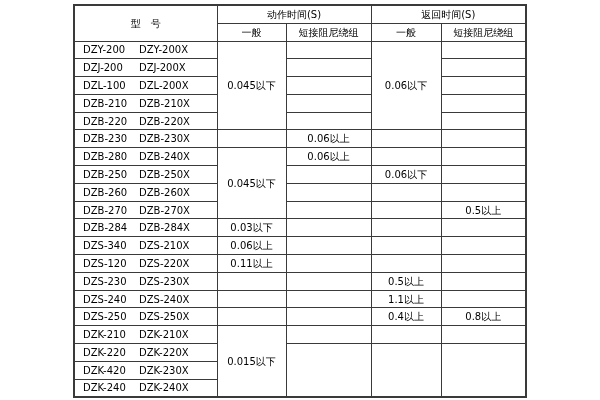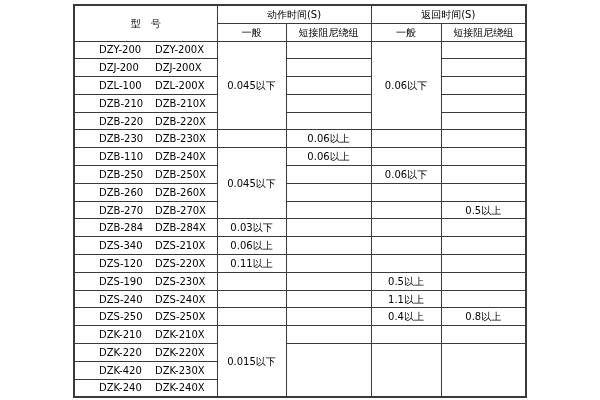--- a/index.html
+++ b/index.html
@@ -38,21 +38,21 @@
     white-space:nowrap;
   }
   thead tr{height:18px;}
   tbody tr{height:17.8px;}
   td.model{
     text-align:left;
   }
   .model-inner{
     display:flex;
     align-items:center;
-    padding-left:24px;
+    padding-left:8px;
   }
   .model-inner .m1{
     width:56px;
     text-align:left;
   }
   .model-inner .m2{
     text-align:left;
   }
 </style>
 </head>
@@ -141,21 +141,21 @@
             </div>
           </td>
           <td></td>
           <td>0.06以上</td>
           <td></td>
           <td></td>
         </tr>
         <tr>
           <td class="model">
             <div class="model-inner">
-              <span class="m1">DZB-110</span>
+              <span class="m1">DZB-280</span>
               <span class="m2">DZB-240X</span>
             </div>
           </td>
           <td rowspan="4">0.045以下</td>
           <td>0.06以上</td>
           <td></td>
           <td></td>
         </tr>
         <tr>
           <td class="model">
@@ -222,21 +222,21 @@
             </div>
           </td>
           <td>0.11以上</td>
           <td></td>
           <td></td>
           <td></td>
         </tr>
         <tr>
           <td class="model">
             <div class="model-inner">
-              <span class="m1">DZS-190</span>
+              <span class="m1">DZS-230</span>
               <span class="m2">DZS-230X</span>
             </div>
           </td>
           <td></td>
           <td></td>
           <td>0.5以上</td>
           <td></td>
         </tr>
         <tr>
           <td class="model">

